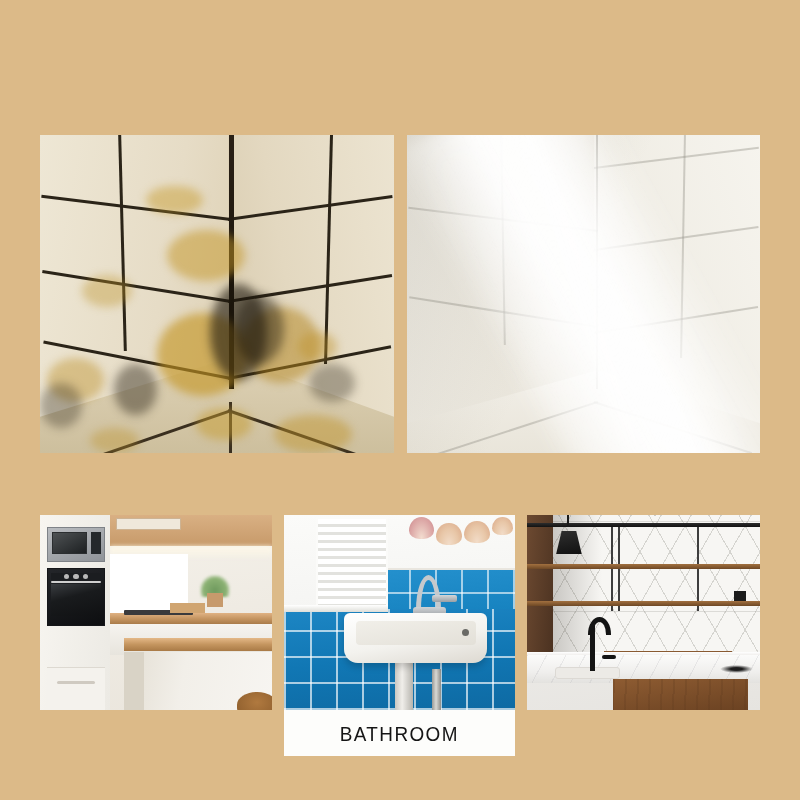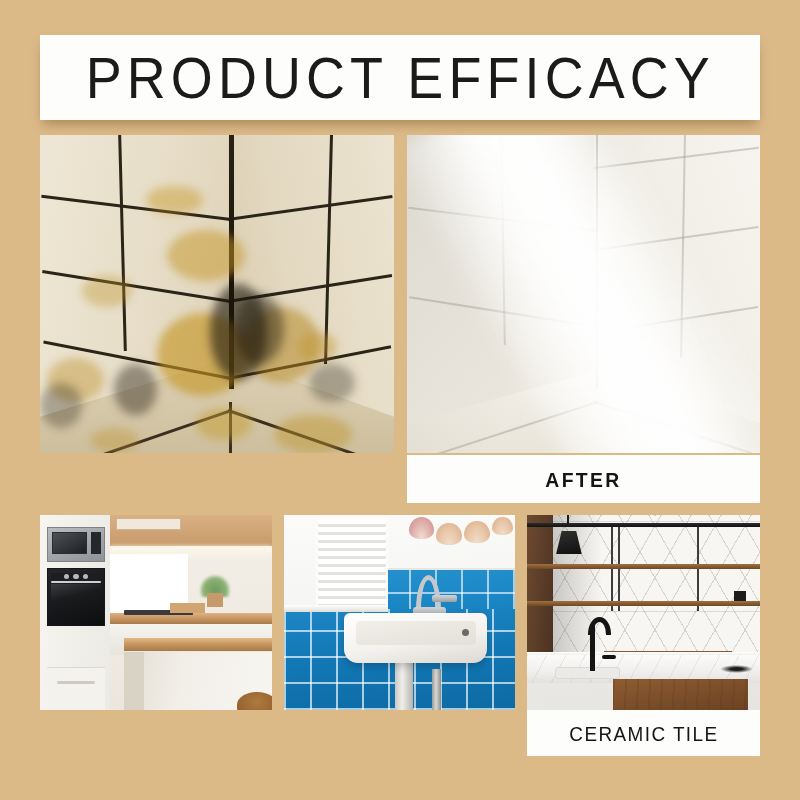--- a/index.html
+++ b/index.html
@@ -468,23 +468,20 @@
   .c-box {
     position: absolute; right: 6%; top: 39%; width: 5%; height: 5%;
     background: #1c1c1c;
   }
 </style>
 </head>
 <body>
 
 <div class="canvas">
 
-  <div class="title-card">
-    <div class="title">PRODUCT EFFICACY</div>
-  </div>
 
   <div class="photo" id="photo-before" style="left:40px; top:135px; width:354px; height:318px;">
     <div class="b-wall"></div>
     <div class="b-left"></div>
     <div class="b-right"></div>
     <div class="b-floor"></div>
 
     <div class="b-g b-gv" style="left:23%; top:0; height:68%; transform:rotate(-1.5deg);"></div>
     <div class="b-g b-gh" style="left:0; top:26%; width:54%; transform:rotate(7deg); transform-origin:100% 50%;"></div>
     <div class="b-g b-gh" style="left:0; top:52%; width:54%; transform:rotate(9deg); transform-origin:100% 50%;"></div>
@@ -533,23 +530,20 @@
     <div class="a-corner"></div>
     <div class="a-g a-gh" style="left:0; bottom:16%; width:54%; transform:rotate(-18deg); transform-origin:100% 50%;"></div>
     <div class="a-g a-gh" style="left:53%; bottom:16%; width:47%; transform:rotate(18deg); transform-origin:0 50%;"></div>
 
     <div class="a-shade"></div>
     <div class="a-beam"></div>
     <div class="a-beam2"></div>
   </div>
 
 
-  <div class="label-card label-strong" style="left:407px; top:455px; width:353px; height:48px;">
-    <span class="label">AFTER</span>
-  </div>
 
   <div class="photo" id="photo-kitchen" style="left:40px; top:515px; width:232px; height:195px;">
     <div class="k-wall"></div>
     <div class="k-upper">
       <div class="k-upper-door"></div>
     </div>
     <div class="k-underlight"></div>
     <div class="k-tilewall"></div>
     <div class="k-counter-back"></div>
     <div class="k-cab-back"></div>
@@ -622,18 +616,18 @@
     <div class="c-counter"></div>
     <div class="c-sink"></div>
     <div class="c-faucet-arc"></div>
     <div class="c-faucet-stem"></div>
     <div class="c-faucet-lever"></div>
     <div class="c-burner"></div>
     <div class="c-cabinet"></div>
   </div>
 
 
-
-  <div class="label-card label-light" style="left:527px; top:710px; width:233px; height:46px;">
-    <span class="label">CERAMIC TILE</span>
+  <div class="label-card label-light" style="left:284px; top:710px; width:231px; height:46px;">
+    <span class="label">BATHROOM</span>
   </div>
 
+
 </div>
 
 </body></html>

